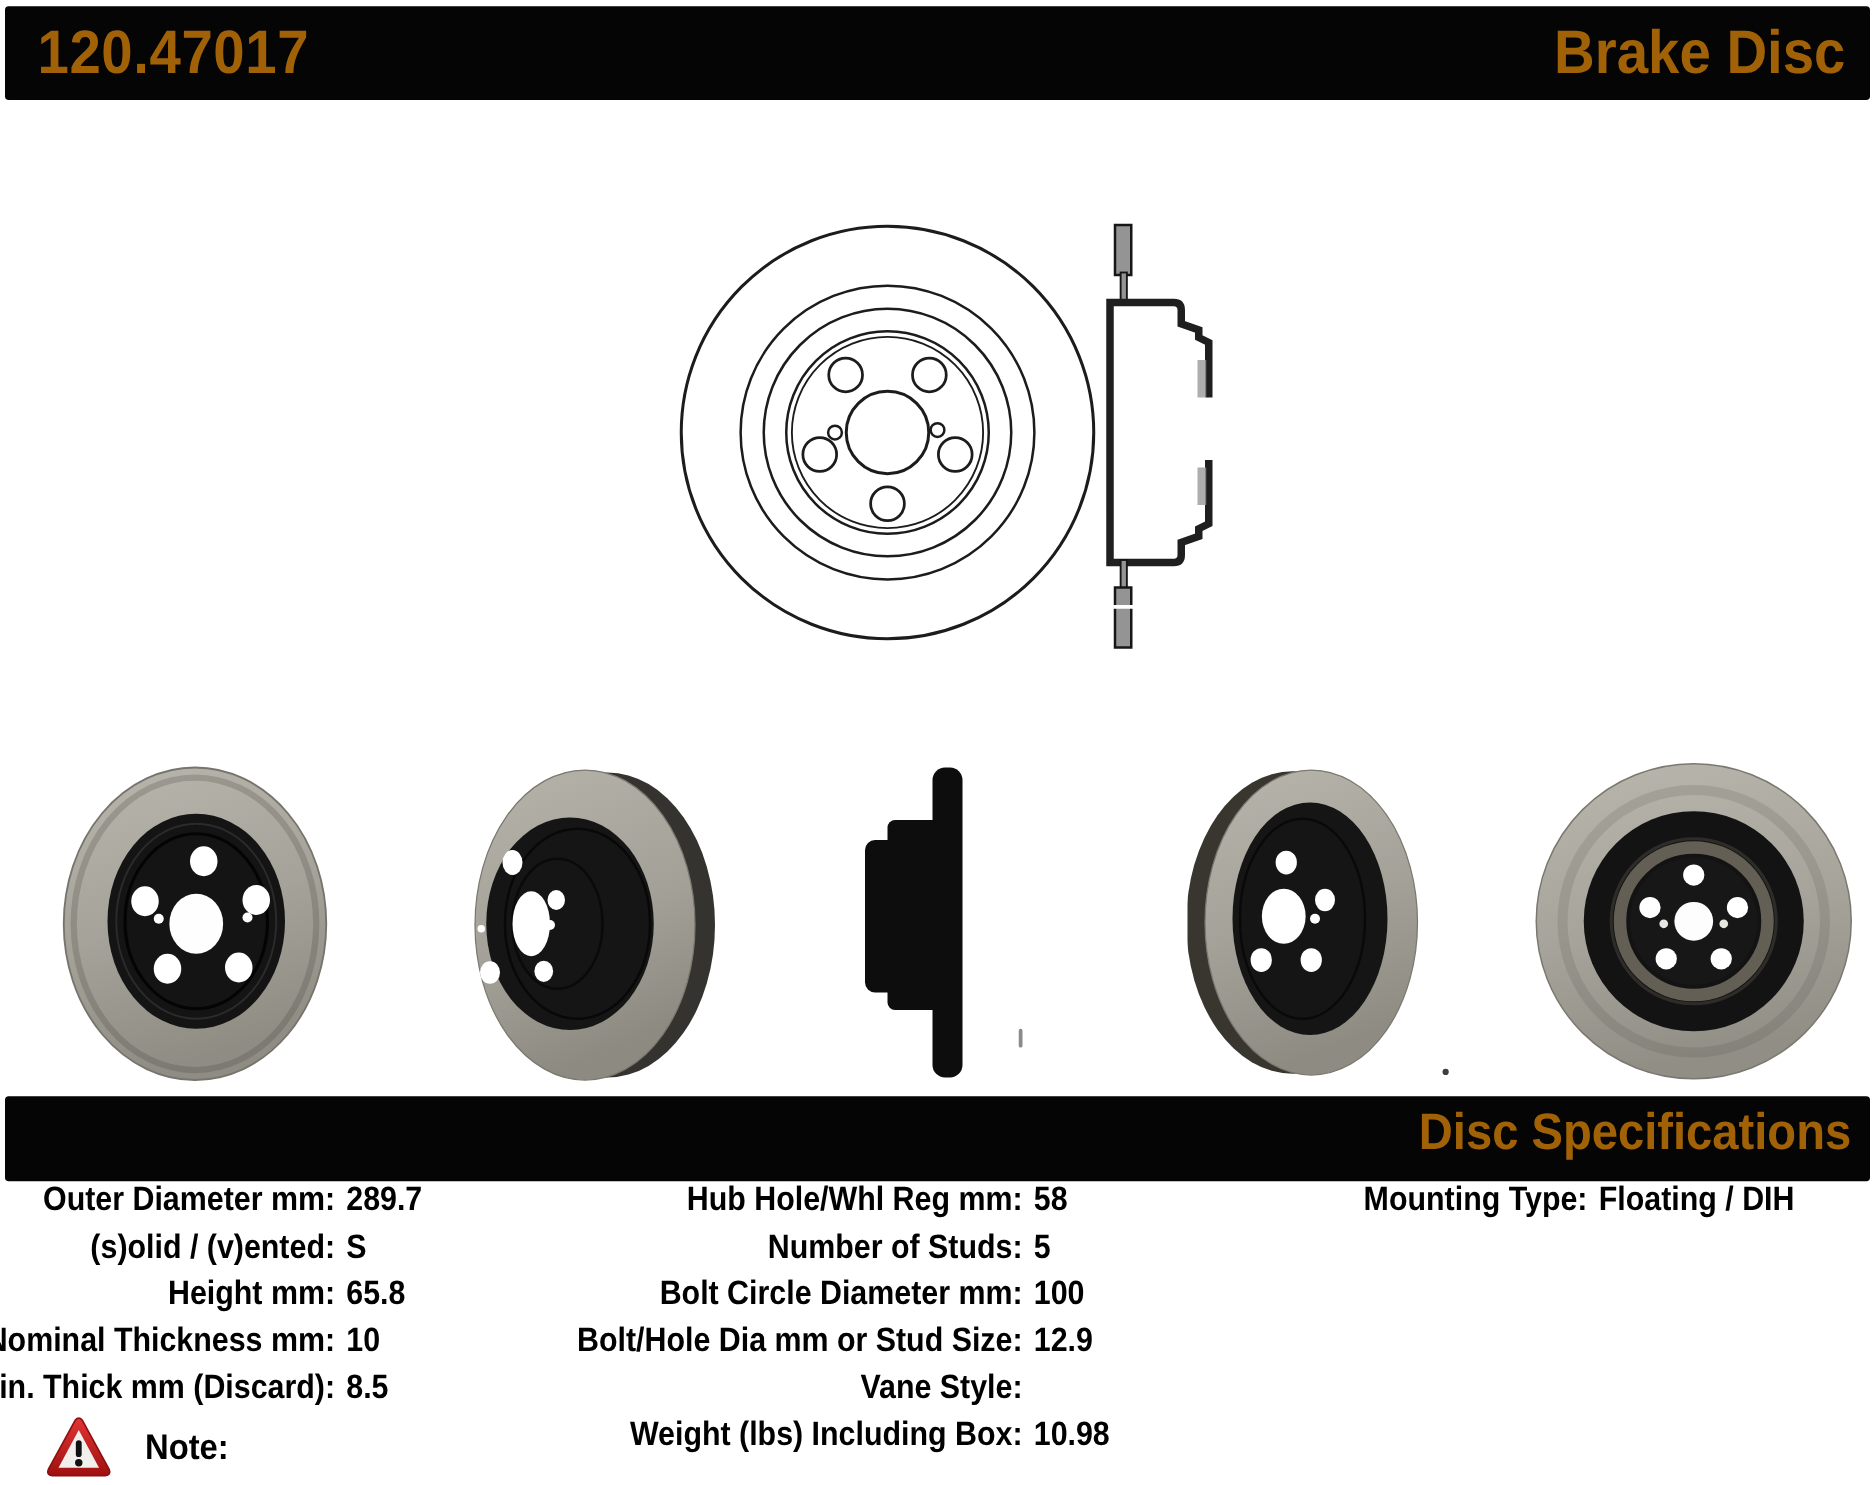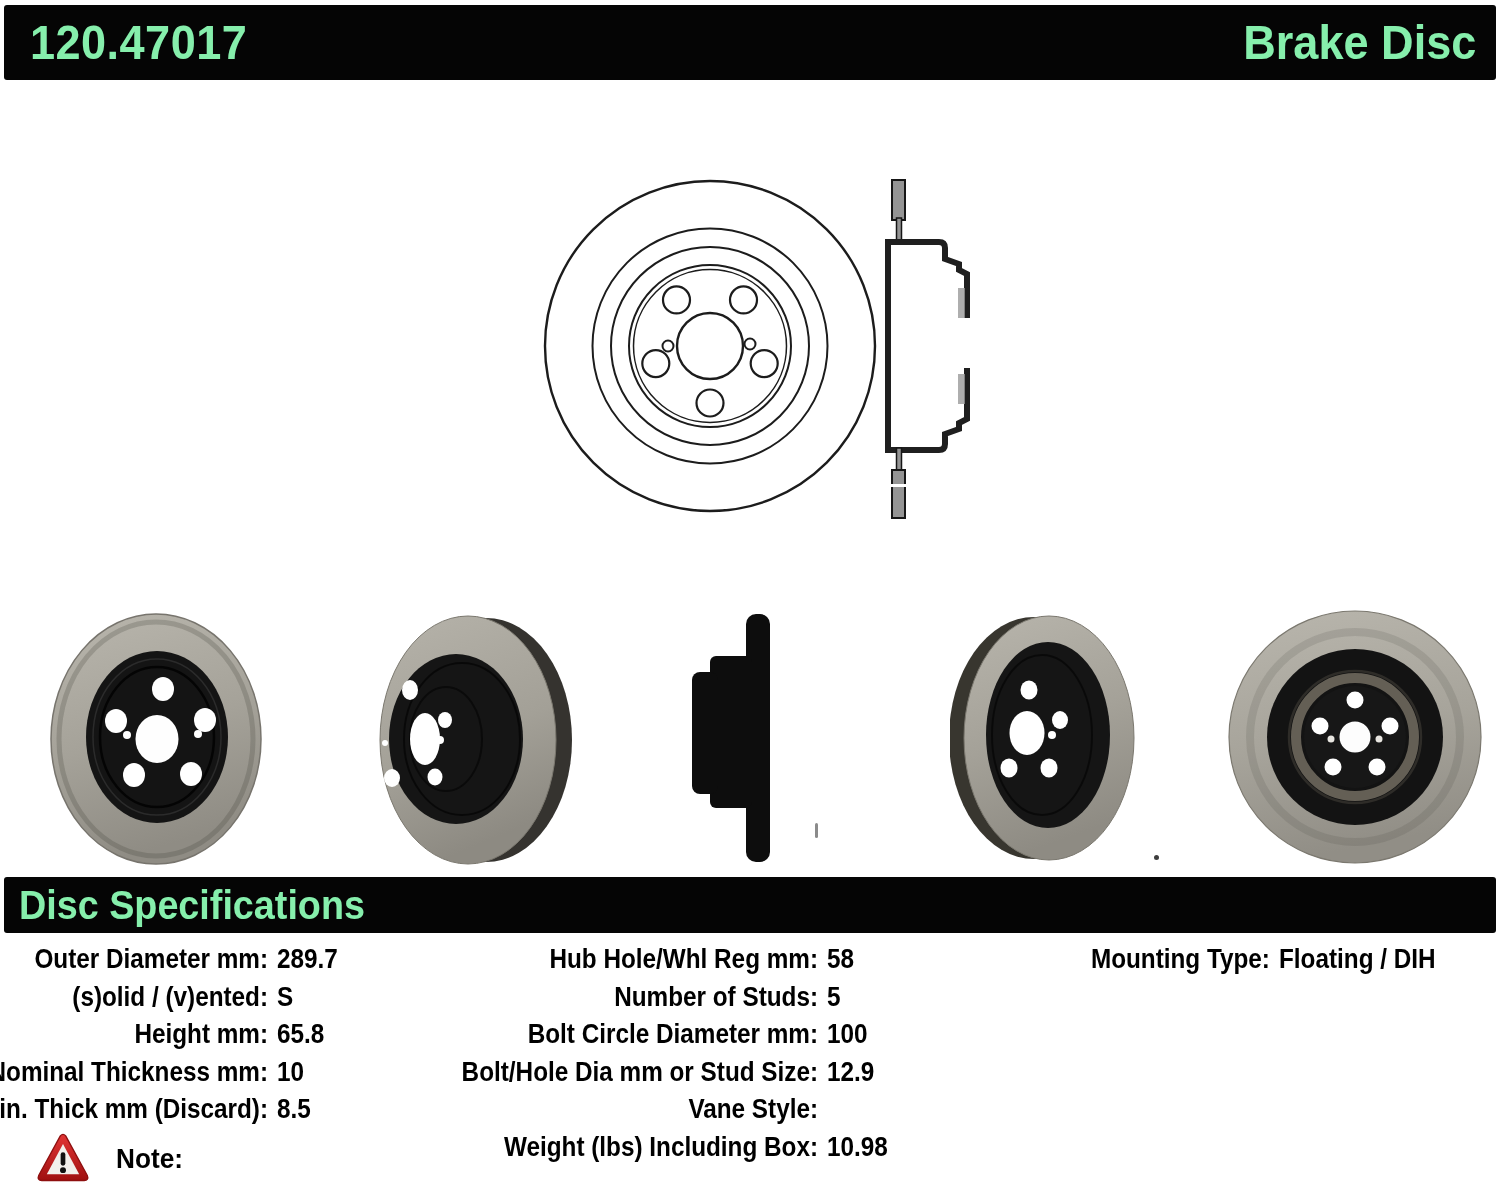--- a/index.html
+++ b/index.html
@@ -1,27 +1,27 @@
 <!DOCTYPE html>
 <html><head>
 <meta charset="utf-8">
 <style>
   html,body{margin:0;padding:0;}
   body{
     width:1500px;height:1188px;position:relative;background:#ffffff;
     font-family:"Liberation Sans", sans-serif;font-weight:bold;color:#000;
     overflow:hidden;
   }
-  .bar{position:absolute;left:4px;width:1492px;background:#050505;color:#86efac;border-radius:3px;}
+  .bar{position:absolute;left:4px;width:1492px;background:#050505;color:#a16207;border-radius:3px;}
   #header-bar{top:5px;height:75px;}
   #part-number{position:absolute;left:26px;top:0;line-height:75px;font-size:49px;
     transform:scaleX(.92);transform-origin:0 50%;letter-spacing:.5px;}
   #product-name{position:absolute;right:20px;top:0;line-height:75px;font-size:49px;
     transform:scaleX(.92);transform-origin:100% 50%;}
-  #spec-bar{top:877px;height:56px;text-align:left;}
+  #spec-bar{top:877px;height:68px;text-align:right;}
   #spec-bar .bar-text{display:inline-block;line-height:56px;font-size:41px;
     transform:scaleX(.92);transform-origin:50% 50%;}
   #tech-drawing{position:absolute;left:530px;top:160px;}
   .photo{position:absolute;}
   .spec-labels,.spec-values{position:absolute;top:941px;font-size:27px;line-height:37.5px;white-space:nowrap;}
   .spec-labels{text-align:right;transform:scaleX(.9);transform-origin:100% 0;}
   .spec-values{text-align:left;transform:scaleX(.9);transform-origin:0 0;}
   #col1-labels{right:1232px;} #col1-values{left:277px;}
   #col2-labels{right:682px;}  #col2-values{left:827px;}
   #col3-labels{right:230px;}  #col3-values{left:1279px;}

